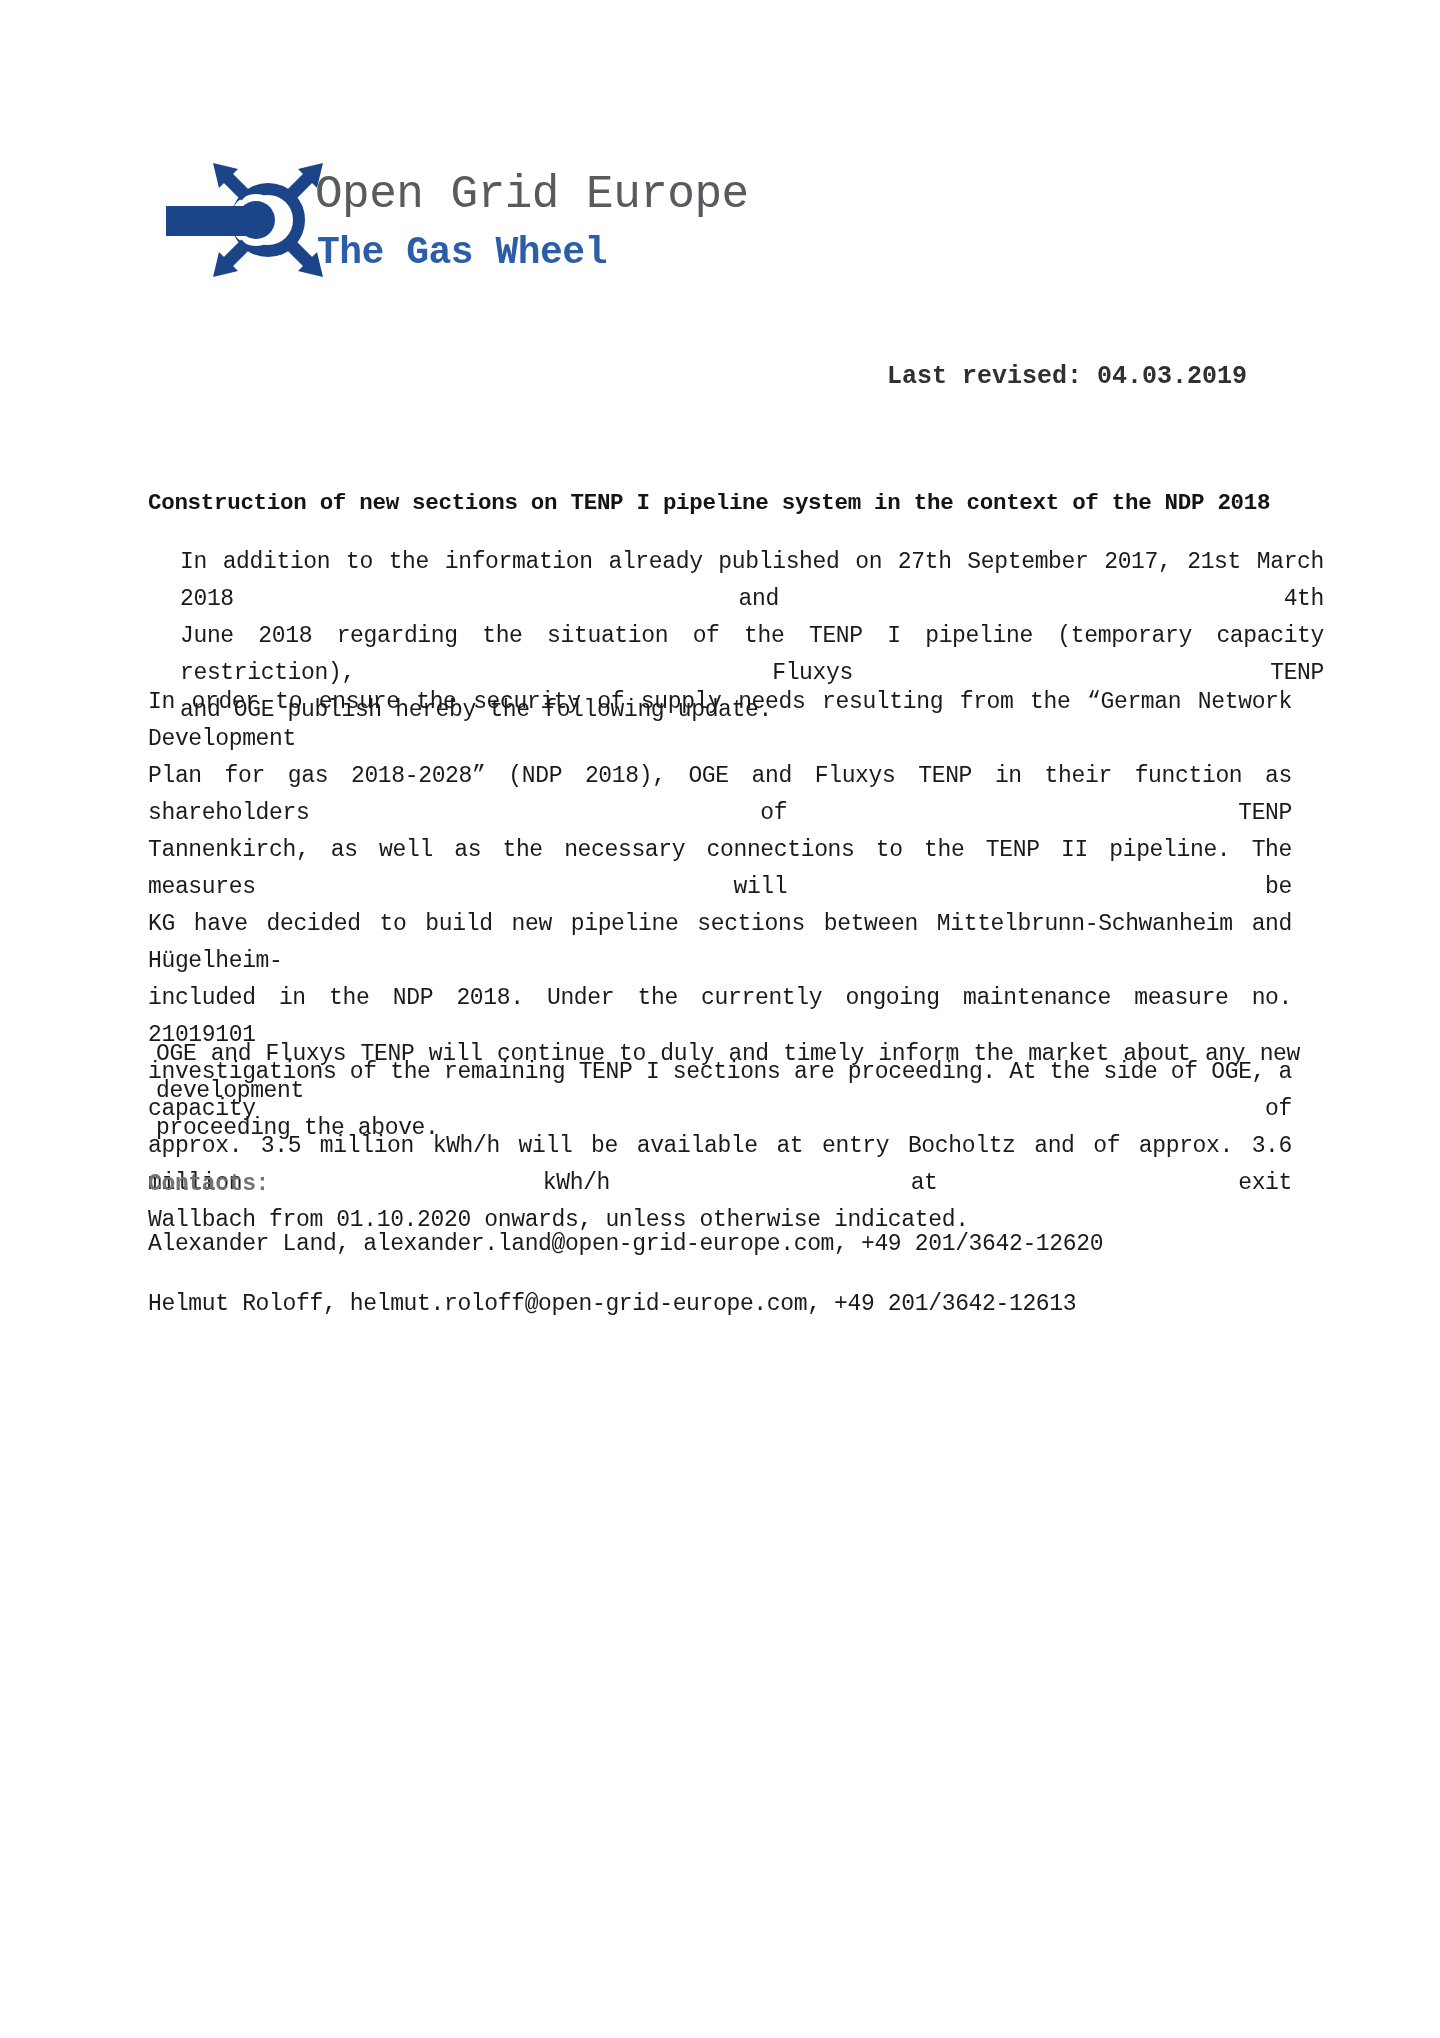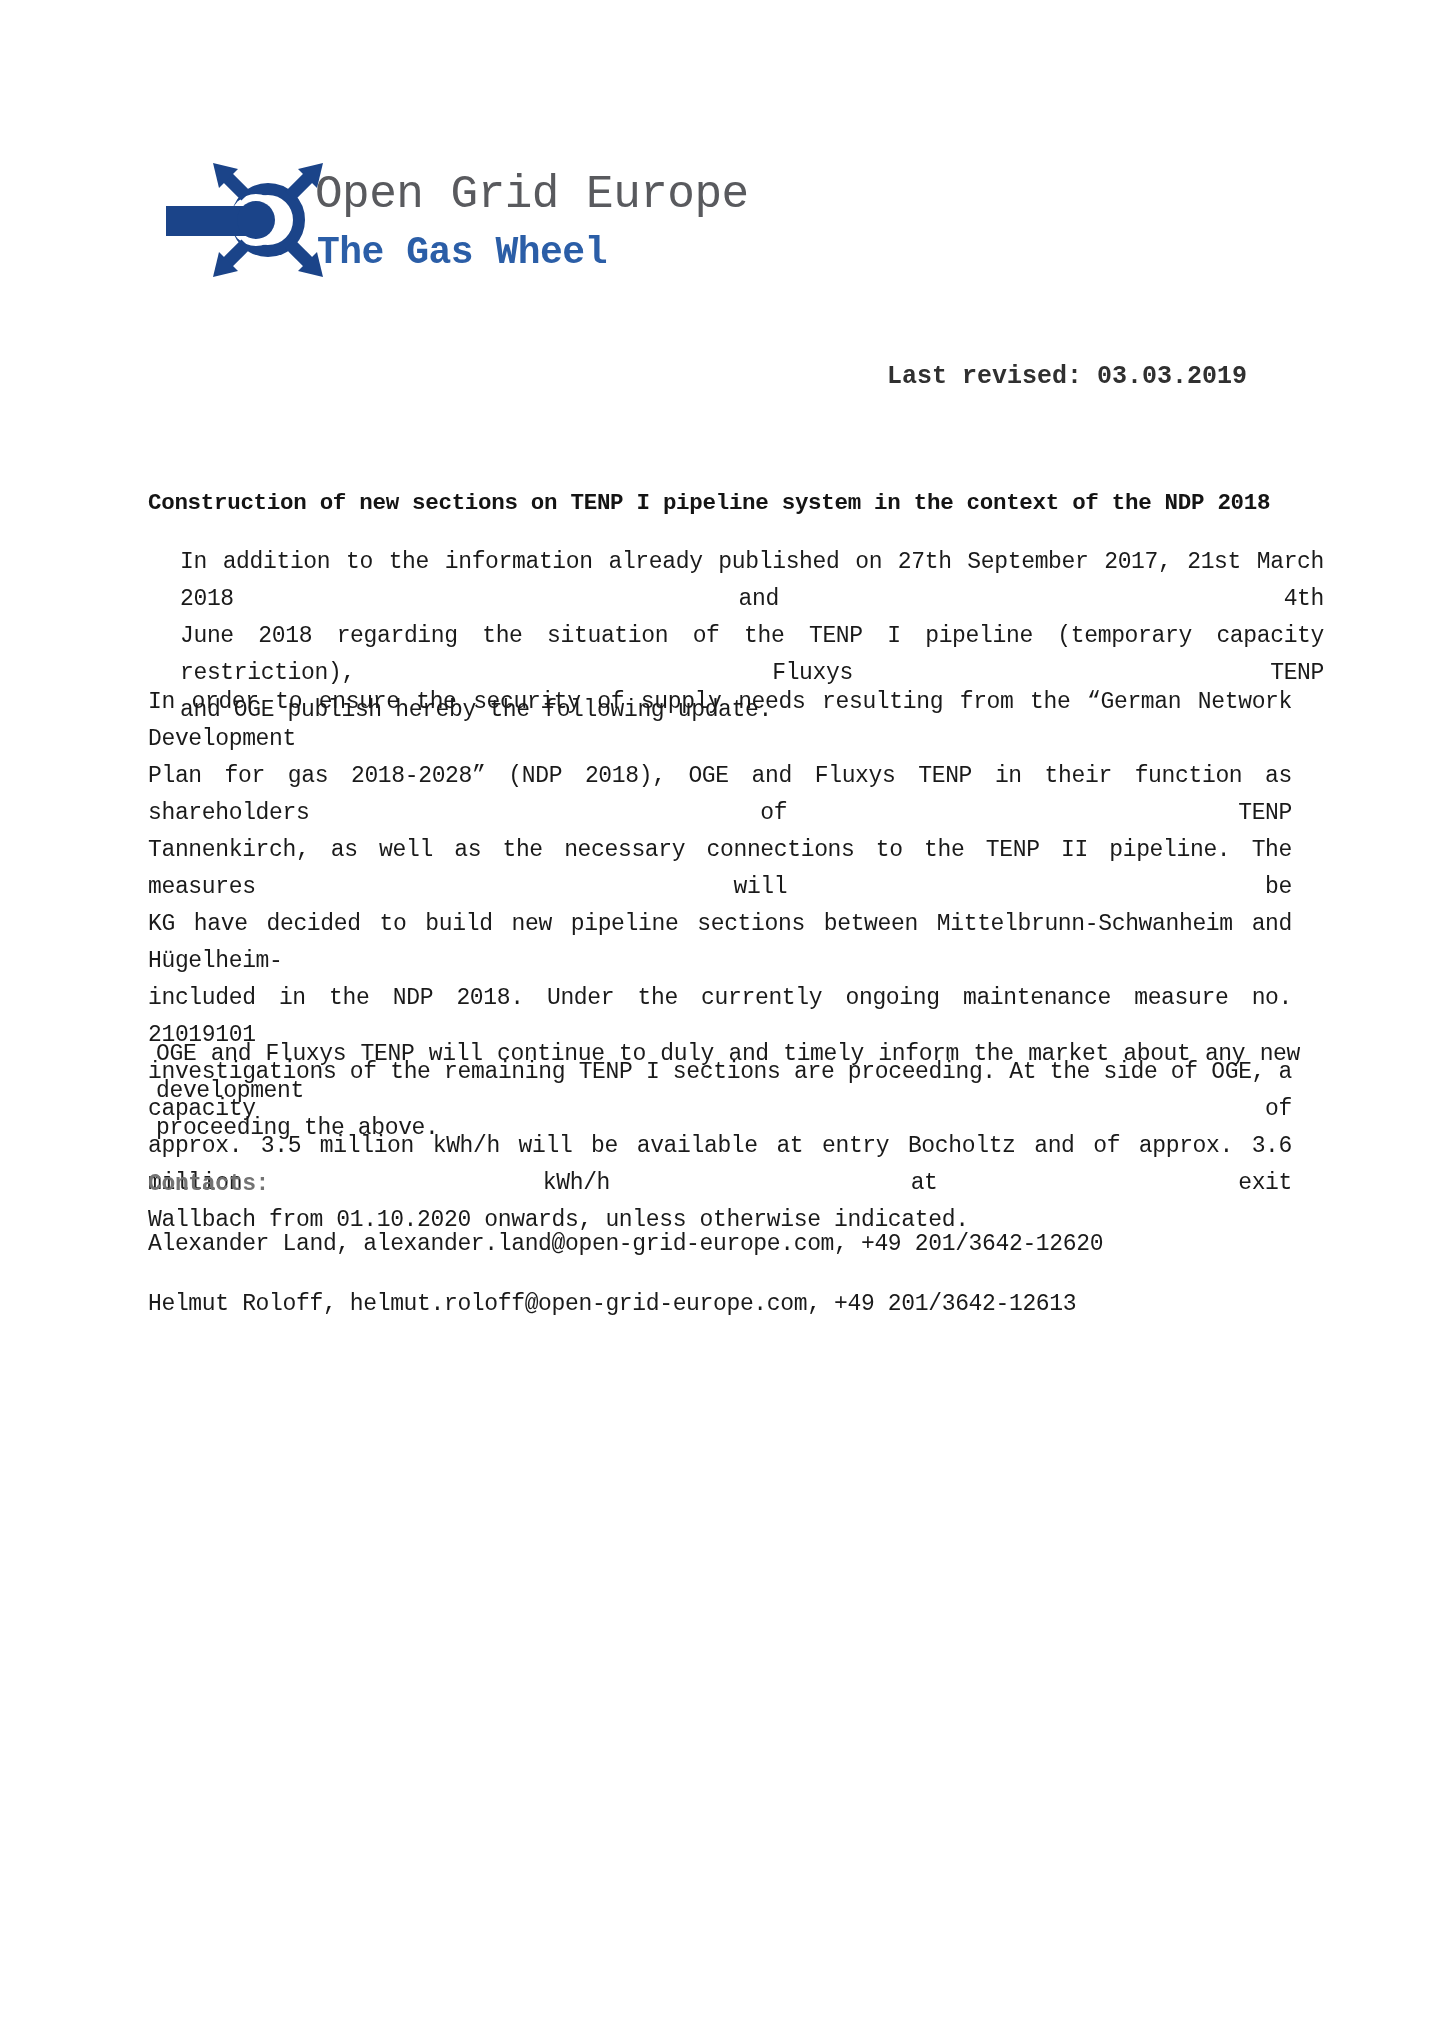--- a/index.html
+++ b/index.html
@@ -125,21 +125,21 @@
       </g>
       <g transform="translate(152,86) scale(1,-1)" fill="#1b4489" stroke="#1b4489">
         <line x1="0" y1="0" x2="19" y2="-19" stroke-width="13"></line>
         <polygon points="33,-33 8,-27 27,-8" stroke="none"></polygon>
       </g>
     </svg>
     <div class="brand-name">Open Grid Europe</div>
     <div class="brand-tagline">The Gas Wheel</div>
   </div>
 
-  <div class="last-revised">Last revised: 03.03.2019</div>
+  <div class="last-revised">Last revised: 04.03.2019</div>
 
   <div class="doc-title">Construction of new sections on TENP I pipeline system in the context of the NDP 2018</div>
 
   <div class="doc" id="para-1">
     <span class="ln jl">In addition to the information already published on 27th September 2017, 21st March 2018 and 4th</span>
     <span class="ln jl">June 2018 regarding the situation of the TENP I pipeline (temporary capacity restriction), Fluxys TENP</span>
     <span class="ln">and OGE publish hereby the following update.</span>
   </div>
 
   <div class="doc" id="para-2">

